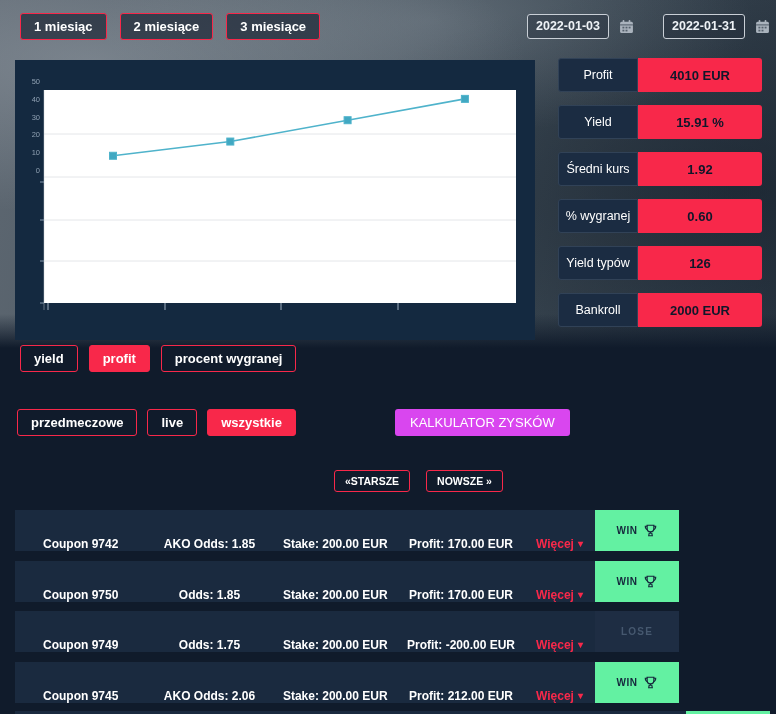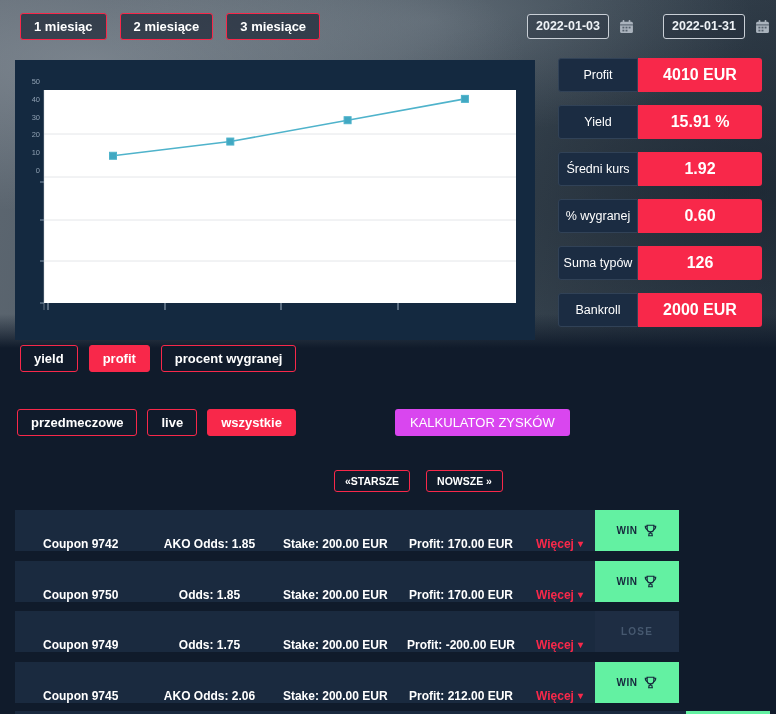--- a/index.html
+++ b/index.html
@@ -32,22 +32,22 @@
   .cal-icon { width:15px; height:15px; display:inline-flex; cursor:pointer; }
   .date-spacer { width:9px; }
 
   .chart-panel { position:absolute; left:15px; top:60px; width:520px; height:280px;
     background:#142940; }
 
   .stats-panel { position:absolute; left:558px; top:58px; width:204px; }
   .stat-row { display:flex; height:34px; margin-bottom:13px; }
   .stat-label { width:80px; background:#1b2c42; border:1px solid #314257; border-radius:3px 0 0 3px;
     color:#fff; font-size:12.5px; display:flex; align-items:center; justify-content:center; }
-  .stat-value { width:124px; background:#f8284a; border-radius:0 3px 3px 0; color:#ffffff;
-    font-size:16px; font-weight:bold; display:flex; align-items:center; justify-content:center; }
+  .stat-value { width:124px; background:#f8284a; border-radius:0 3px 3px 0; color:#0f172a;
+    font-size:13px; font-weight:bold; display:flex; align-items:center; justify-content:center; }
 
   .metric-group { position:absolute; left:20px; top:345px; display:flex; gap:11px; }
   .filter-group { position:absolute; left:17px; top:409px; display:flex; gap:10px; }
   .metric-group .btn, .filter-group .btn { background:#101b2b; font-size:13px; }
   .metric-group .btn.solid, .filter-group .btn.solid { background:#f8284a; }
 
   .calc-btn { position:absolute; left:395px; top:409px; background:#d946ef; border:none;
     border-radius:3px; color:#fff; font-size:13px; padding:6px 15px; cursor:pointer;
     font-family:"Liberation Sans", sans-serif; }
 
@@ -157,21 +157,21 @@
     </div>
     <div class="stat-row">
       <div class="stat-label">Średni kurs</div>
       <div class="stat-value">1.92</div>
     </div>
     <div class="stat-row">
       <div class="stat-label">% wygranej</div>
       <div class="stat-value">0.60</div>
     </div>
     <div class="stat-row">
-      <div class="stat-label">Suma typów</div>
+      <div class="stat-label">Yield typów</div>
       <div class="stat-value">126</div>
     </div>
     <div class="stat-row">
       <div class="stat-label">Bankroll</div>
       <div class="stat-value">2000 EUR</div>
     </div>
   </div>
 
   <div class="metric-group">
     <span class="btn">yield</span>

